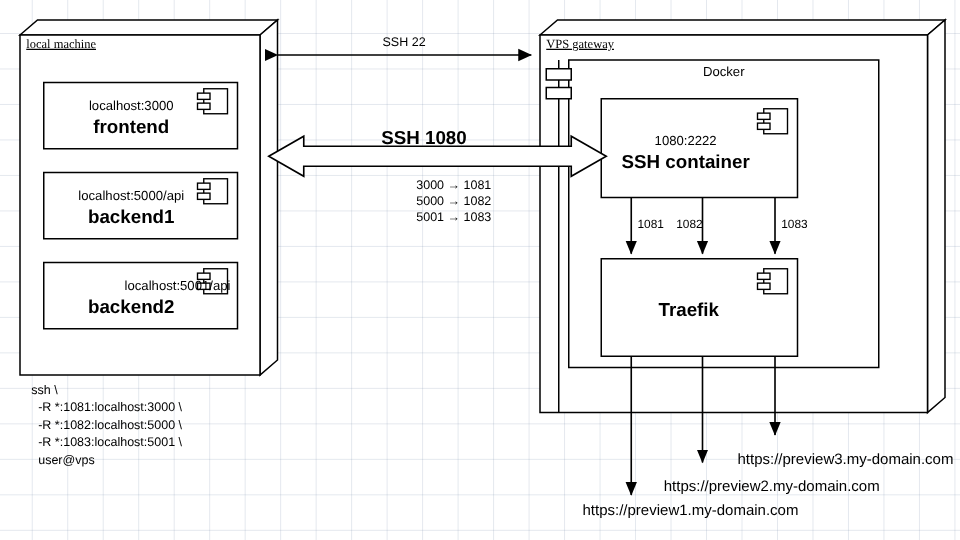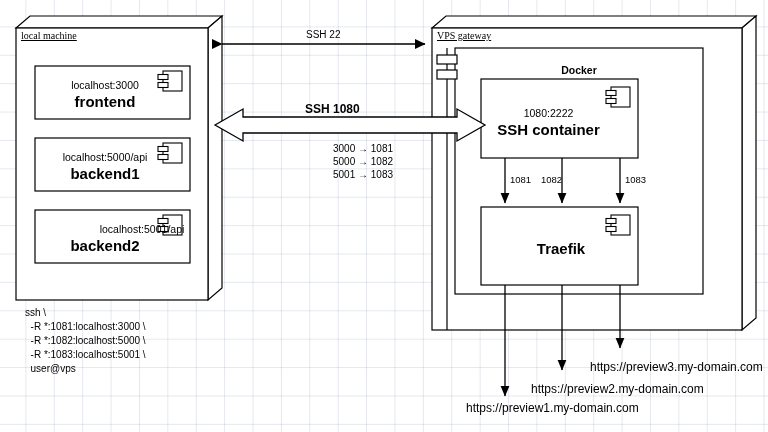--- a/index.html
+++ b/index.html
@@ -19,24 +19,24 @@
     pointer-events:none;
   }
   svg.layer{position:absolute;left:0;top:0;width:768px;height:432px;overflow:visible;}
   .txt{position:absolute;white-space:pre;line-height:1.18;}
   .node-label{
     font-family:"Liberation Serif", serif;font-size:10px;
     text-decoration:underline;
   }
   .comp-main{font-size:10.5px;text-align:center;}
   .comp-bold{font-size:15px;font-weight:bold;text-align:center;}
-  .boxlabel{font-size:10.5px;font-weight:bold;margin-top:12px;}
+  .boxlabel{font-size:10.5px;font-weight:normal;}
   .small{font-size:9.5px;}
   .arrlabel{font-size:10px;}
-  .arrlabel-b{font-size:12px;font-weight:bold;}
+  .arrlabel-b{font-size:15px;font-weight:bold;}
   .code{font-size:10px;line-height:1.42;}
   .url{font-size:12px;}
   .portlist{font-size:10px;line-height:1.35;margin-left:28px;}
 </style>
 </head>
 <body>
 
 <div id="grid"></div>
 
 <svg class="layer">
@@ -143,21 +143,21 @@
 
 <div class="txt comp-main" style="left:35px;top:151px;width:140px;">localhost:5000/api</div>
 <div class="txt comp-bold" style="left:35px;top:165px;width:140px;">backend1</div>
 
 <div class="txt comp-main" style="left:28px;top:223px;width:140px;padding-left:44px;">localhost:5001/api</div>
 <div class="txt comp-bold" style="left:35px;top:237px;width:140px;">backend2</div>
 
 <div class="txt comp-main" style="left:481px;top:107px;width:135px;">1080:2222</div>
 <div class="txt comp-bold" style="left:481px;top:121px;width:135px;">SSH container</div>
 
-<div class="txt comp-bold" style="left:481px;top:240px;width:140px;padding-left:10px;">Traefik</div>
+<div class="txt comp-bold" style="left:481px;top:240px;width:140px;">Traefik</div>
 
 <div class="txt arrlabel" style="left:306px;top:29px;">SSH 22</div>
 <div class="txt arrlabel-b" style="left:305px;top:102px;">SSH 1080</div>
 
 <div class="txt portlist" style="left:305px;top:142px;">3000 → 1081</div>
 <div class="txt portlist" style="left:305px;top:155px;">5000 → 1082</div>
 <div class="txt portlist" style="left:305px;top:168px;">5001 → 1083</div>
 
 <div class="txt small" style="left:510px;top:174px;">1081</div>
 <div class="txt small" style="left:541px;top:174px;">1082</div>

